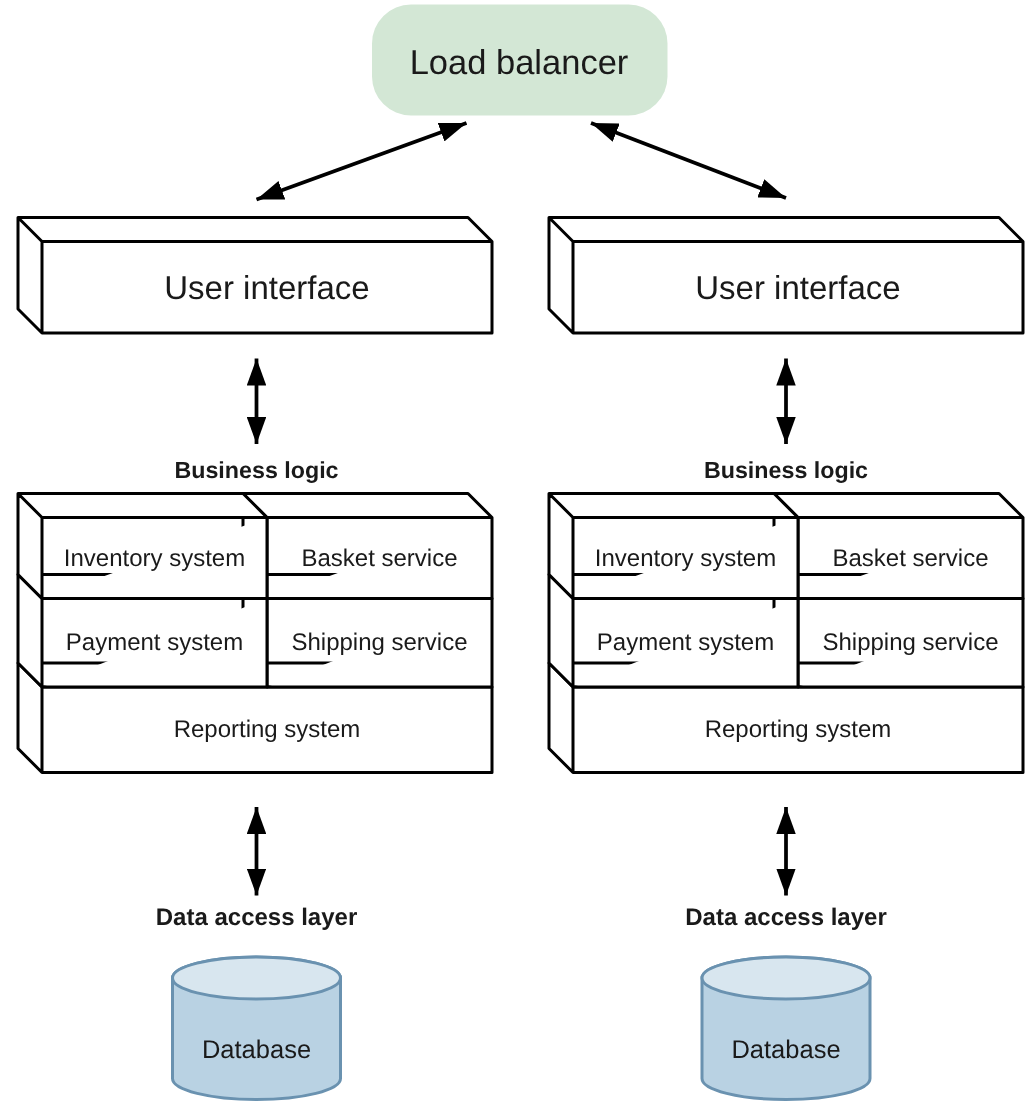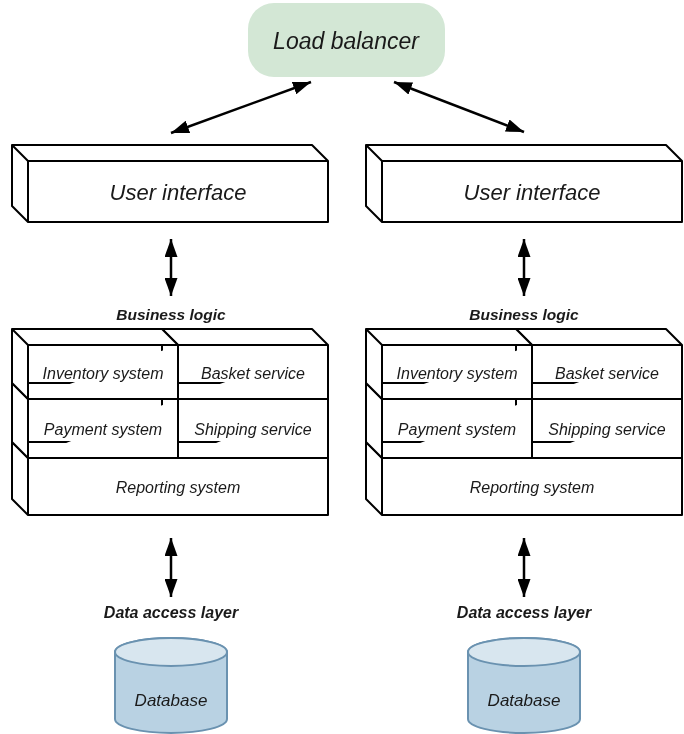--- a/index.html
+++ b/index.html
@@ -1,16 +1,16 @@
 <!DOCTYPE html>
 <html style="--load-balancer-fill: #d3e7d5; --box-fill: #ffffff; --box-stroke: #000000; --arrow-color: #000000; --text-color: #1a1a1a; --cylinder-fill: #b9d2e3; --cylinder-top-fill: #d8e6ef; --cylinder-stroke: #6a92b0;"><head>
 <meta charset="utf-8">
 <style>
   html,body{margin:0;padding:0;background:#ffffff;}
-  .canvas{position:relative;width:684px;height:734px;background:#ffffff;overflow:hidden;font-style:italic;}
+  .canvas{position:relative;width:684px;height:734px;background:#ffffff;overflow:hidden;}
   svg{display:block;}
   svg text{
     font-family:"Liberation Sans",sans-serif;
     fill:var(--text-color,#1a1a1a);
     text-anchor:middle;
     dominant-baseline:central;
   }
   .box{fill:var(--box-fill,#ffffff);stroke:var(--box-stroke,#000000);stroke-width:2;stroke-linejoin:round;}
   .lb-shape{fill:var(--load-balancer-fill,#d3e7d5);stroke:none;}
   .arrow-line{stroke:var(--arrow-color,#000000);stroke-width:2.5;fill:none;}

